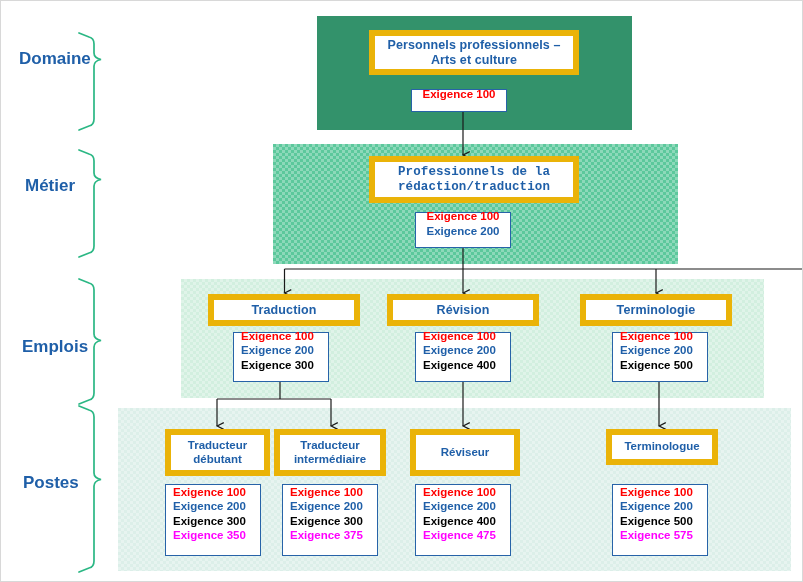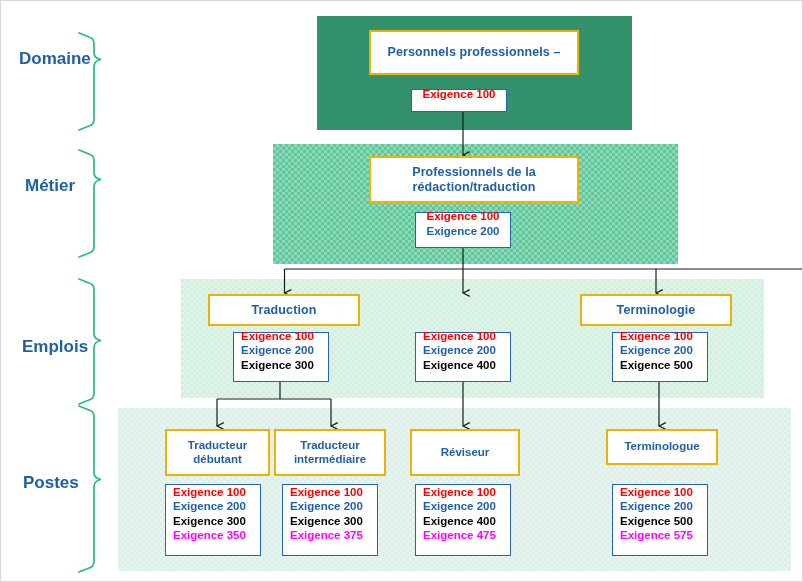--- a/index.html
+++ b/index.html
@@ -29,21 +29,21 @@
       linear-gradient(45deg, rgba(255,255,255,.30) 25%, transparent 25%, transparent 75%, rgba(255,255,255,.30) 75%),
       linear-gradient(45deg, rgba(255,255,255,.30) 25%, transparent 25%, transparent 75%, rgba(255,255,255,.30) 75%);
     background-size:6px 6px;
     background-position:0 0,3px 3px;
   }
 
   
   .node{
     position:absolute;
     background:#ffffff;
-    border:2px solid #eab308;
+    border:6px solid #eab308;
     box-sizing:border-box;
     display:flex;
     align-items:center;
     justify-content:center;
     text-align:center;
     color:#1F5FA8;
     font-weight:bold;
     line-height:1.18;
   }
   .node-title{font-size:12.5px;letter-spacing:.1px;}
@@ -132,48 +132,52 @@
   </svg>
 
   <div class="level-label" style="left:18px;top:48px;">Domaine</div>
   <div class="level-label" style="left:24px;top:175px;">Métier</div>
   <div class="level-label" style="left:21px;top:336px;">Emplois</div>
   <div class="level-label" style="left:22px;top:472px;">Postes</div>
 
   <div class="node node-title" style="left:368px;top:29px;width:210px;height:45px;">
     <div>
       <div>Personnels professionnels  –</div>
+      <div>Arts et culture</div>
     </div>
   </div>
 
   <div class="reqbox center" style="left:410px;top:88px;width:96px;height:23px;">
     <div class="req-r">Exigence 100</div>
   </div>
 
-  <div class="node node-title" style="left:368px;top:155px;width:210px;height:47px;">
+  <div class="node node-title" style="left:368px;top:155px;width:210px;height:47px;font-family:Liberation Mono, monospace;">
     <div>
       <div>Professionnels  de la</div>
       <div>rédaction/traduction</div>
     </div>
   </div>
 
   <div class="reqbox center" style="left:414px;top:211px;width:96px;height:36px;">
     <div class="req-r">Exigence 100</div>
     <div class="req-b">Exigence 200</div>
   </div>
 
   <div class="node node-title" style="left:207px;top:293px;width:152px;height:32px;">
     <div>Traduction</div>
   </div>
   <div class="reqbox" style="left:232px;top:331px;width:96px;height:50px;">
     <div class="req-r">Exigence 100</div>
     <div class="req-b">Exigence 200</div>
     <div class="req-k">Exigence 300</div>
   </div>
 
+  <div class="node node-title" style="left:386px;top:293px;width:152px;height:32px;">
+    <div>Révision</div>
+  </div>
   <div class="reqbox" style="left:414px;top:331px;width:96px;height:50px;">
     <div class="req-r">Exigence 100</div>
     <div class="req-b">Exigence 200</div>
     <div class="req-k">Exigence 400</div>
   </div>
 
   <div class="node node-title" style="left:579px;top:293px;width:152px;height:32px;">
     <div>Terminologie</div>
   </div>
   <div class="reqbox" style="left:611px;top:331px;width:96px;height:50px;">

